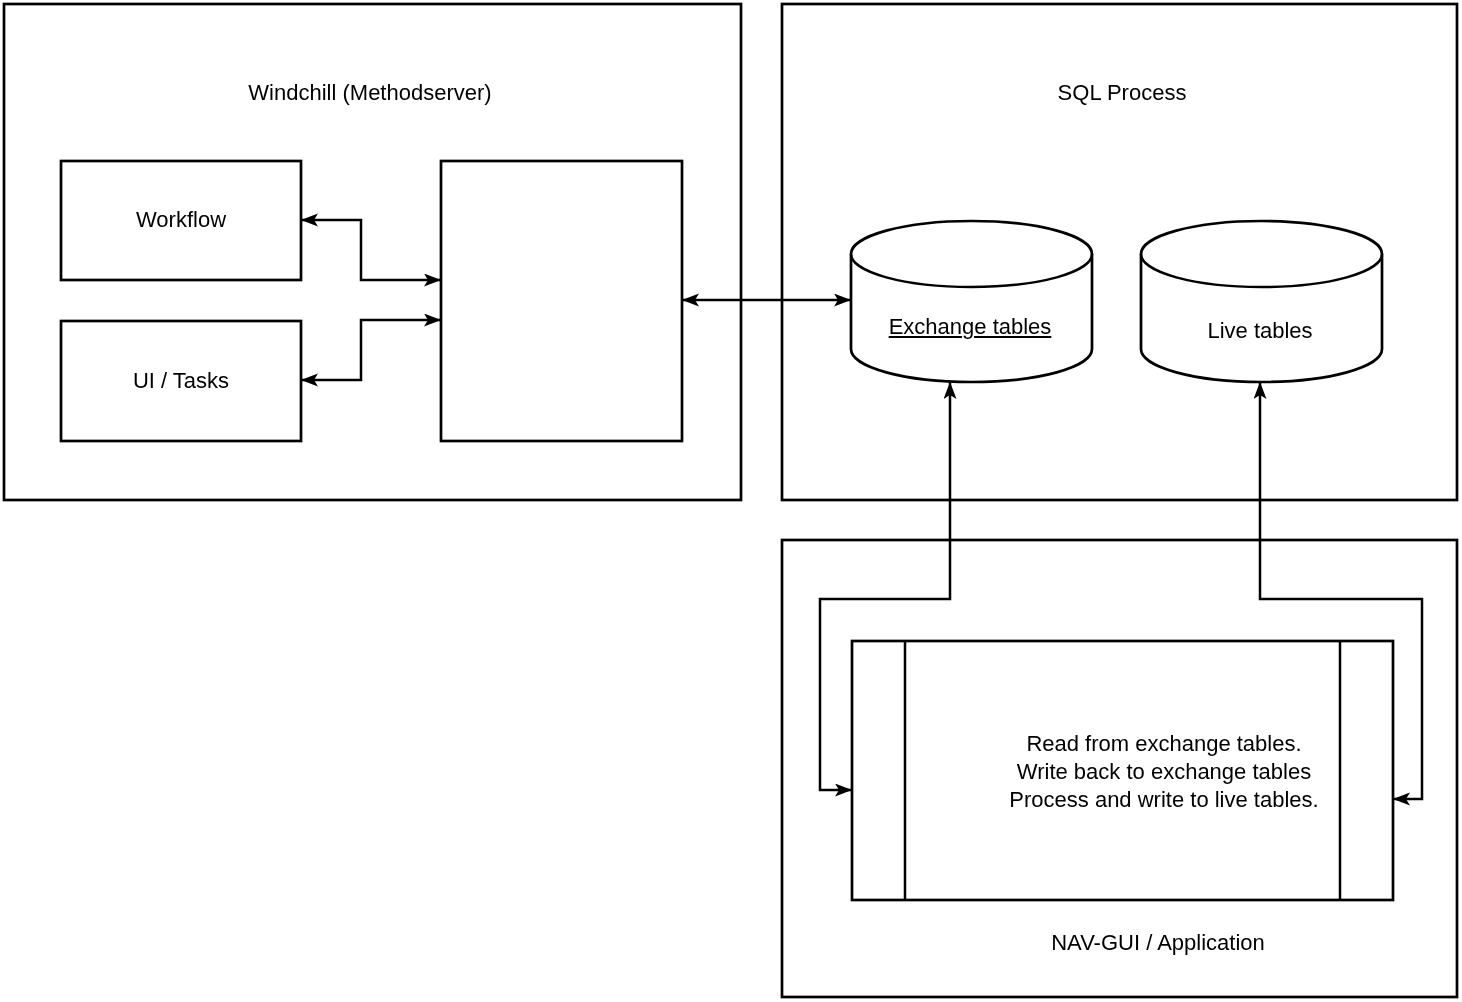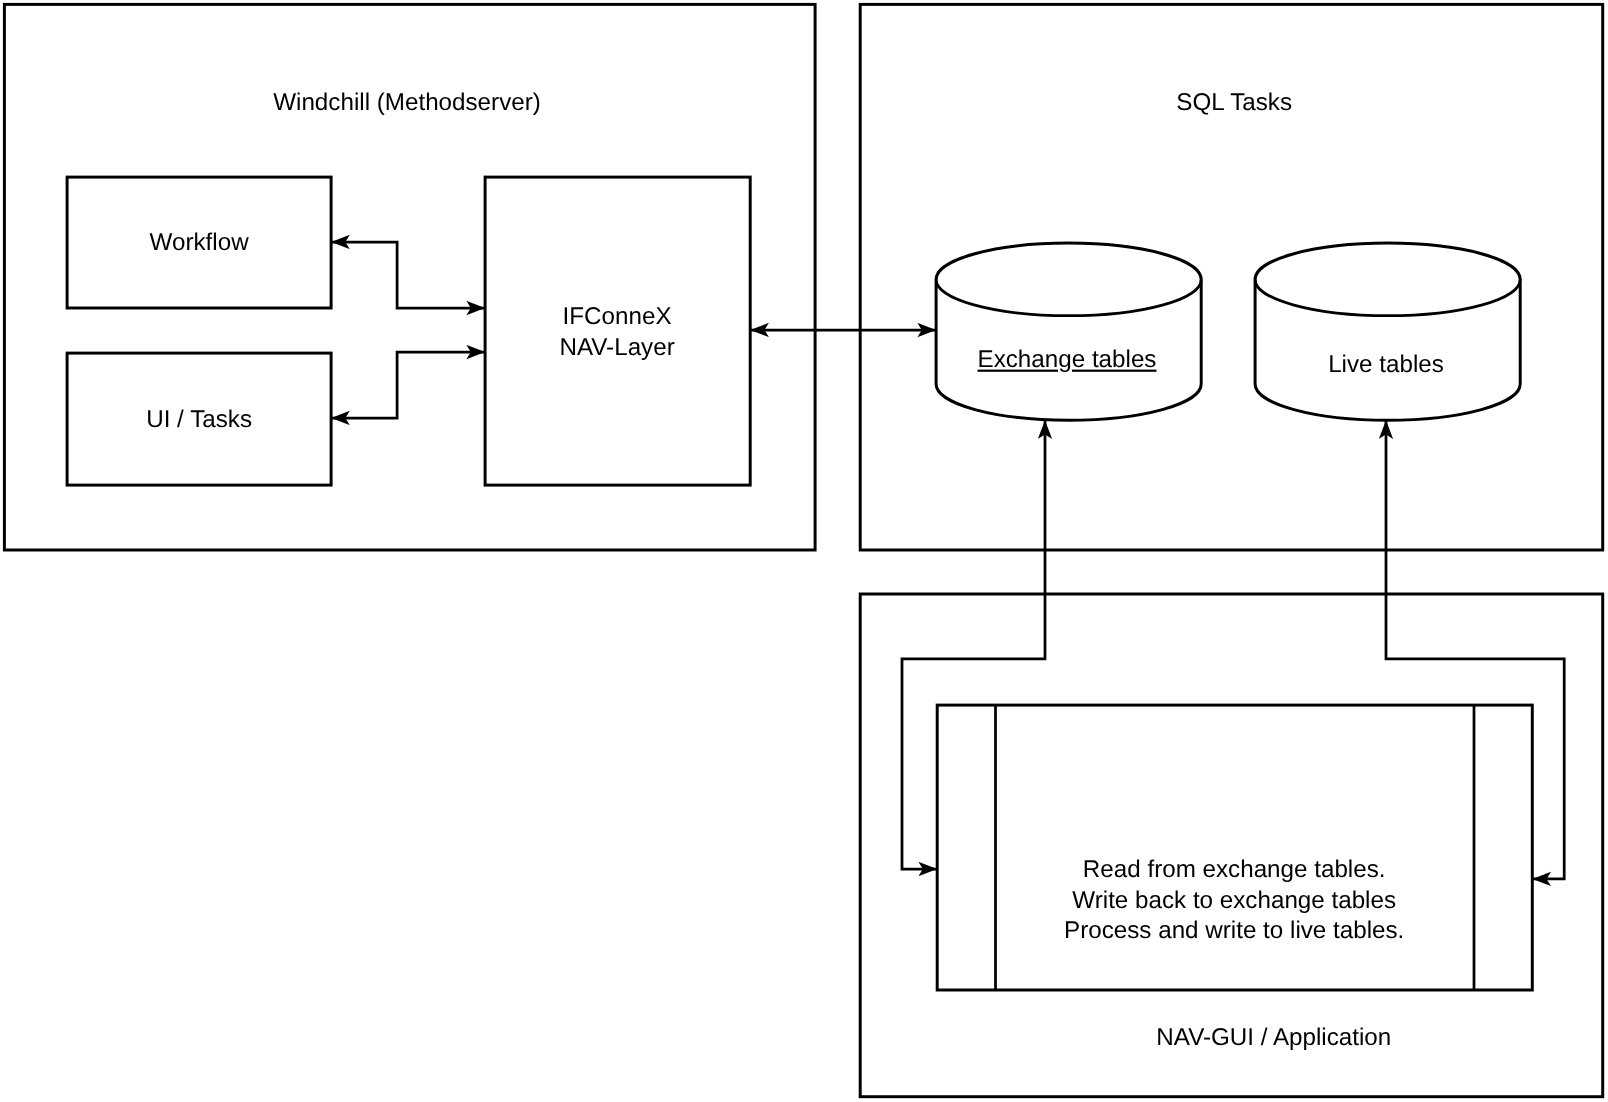--- a/index.html
+++ b/index.html
@@ -82,32 +82,28 @@
     <path class="edge" d="M 950 382 V 599 H 820 V 790 H 852" marker-start="url(#arrow)" marker-end="url(#arrow)"></path>
     <path class="edge" d="M 1260 382 V 599 H 1422 V 799 H 1393" marker-start="url(#arrow)" marker-end="url(#arrow)"></path>
   </svg>
 
   <div class="label" style="left:370px; top:93px;">Windchill (Methodserver)</div>
 
   <div class="label" style="left:181px; top:220px;">Workflow</div>
 
   <div class="label" style="left:181px; top:381px;">UI / Tasks</div>
 
-  <div class="label" style="left:561px; top:302px;">
-    <div>IFConneX</div>
-    <div>NAV-Layer</div>
-  </div>
 
-  <div class="label" style="left:1122px; top:93px;">SQL Tasks</div>
+  <div class="label" style="left:1122px; top:93px;">SQL Process</div>
 
   <div class="label" style="left:970px; top:327px;text-decoration:underline;">Exchange tables</div>
 
   <div class="label" style="left:1260px; top:331px;">Live tables</div>
 
-  <div class="label" style="left:1122px; top:772px;margin-top:46px;">
+  <div class="label" style="left:1164px; top:772px;">
     <div>Read from exchange tables.</div>
     <div>Write back to exchange tables</div>
     <div>Process and write to live tables.</div>
   </div>
 
   <div class="label" style="left:1120px; top:943px;margin-left:38px;">NAV-GUI / Application</div>
 
 </div>
 
 </body></html>

